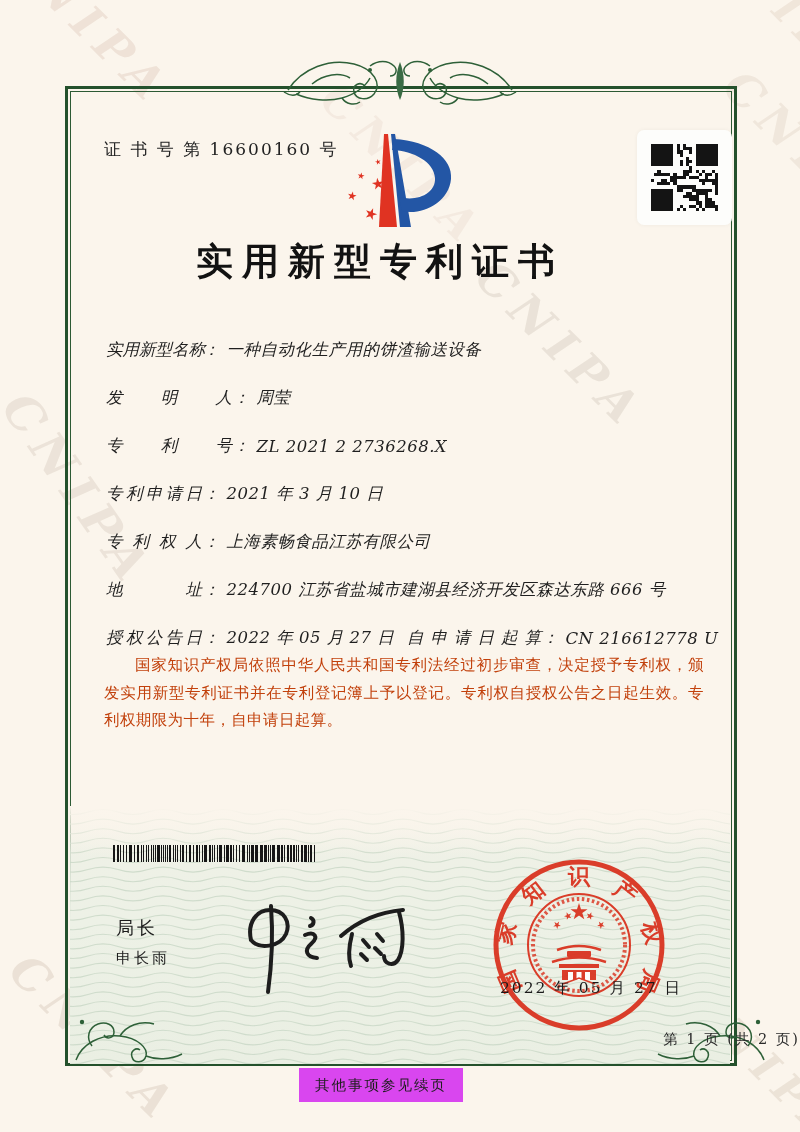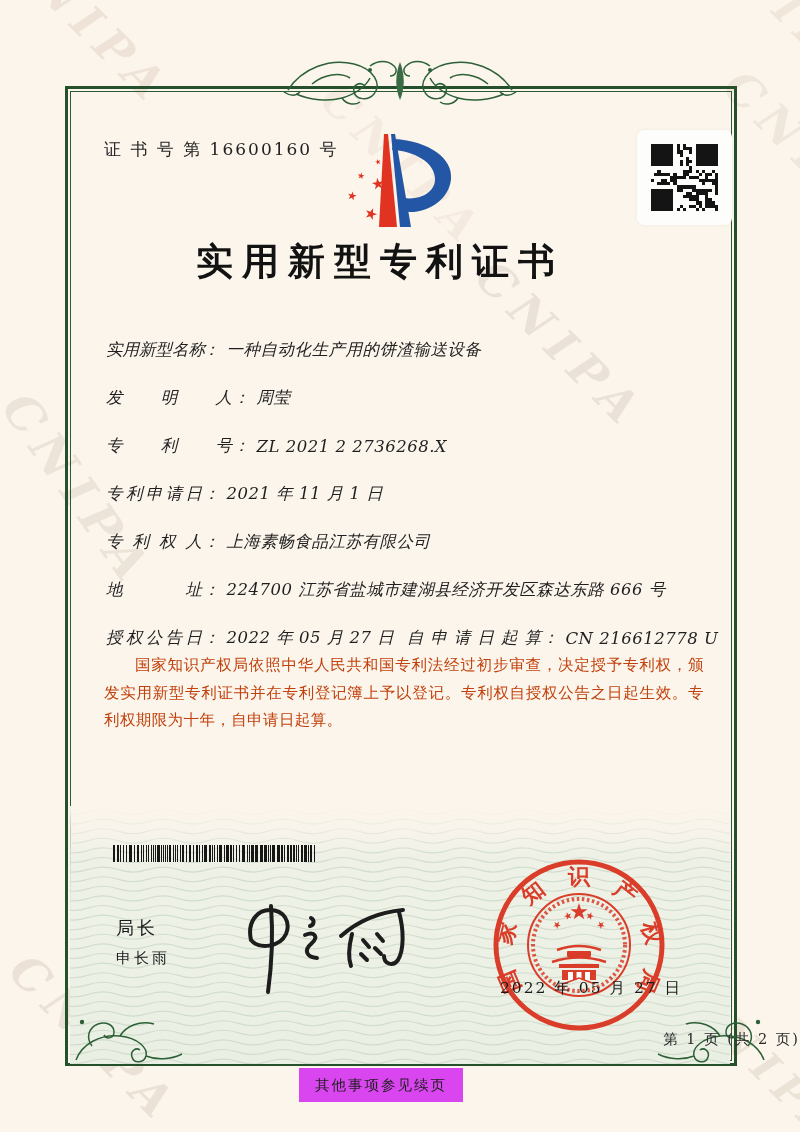--- a/index.html
+++ b/index.html
@@ -326,21 +326,21 @@
         <span class="val">周莹</span>
     </div>
     <div class="frow">
       <span class="lbl w3">专利号</span>
         <span class="colon">：</span>
         <span class="val">ZL 2021 2 2736268.X</span>
     </div>
     <div class="frow">
       <span class="lbl">专利申请日</span>
         <span class="colon">：</span>
-        <span class="val">2021 年 11 月 1 日</span>
+        <span class="val">2021 年 3 月 10 日</span>
     </div>
     <div class="frow">
       <span class="lbl">专利权人</span>
         <span class="colon">：</span>
         <span class="val">上海素畅食品江苏有限公司</span>
     </div>
     <div class="frow">
       <span class="lbl">地址</span>
         <span class="colon">：</span>
         <span class="val">224700 江苏省盐城市建湖县经济开发区森达东路 666 号</span>

